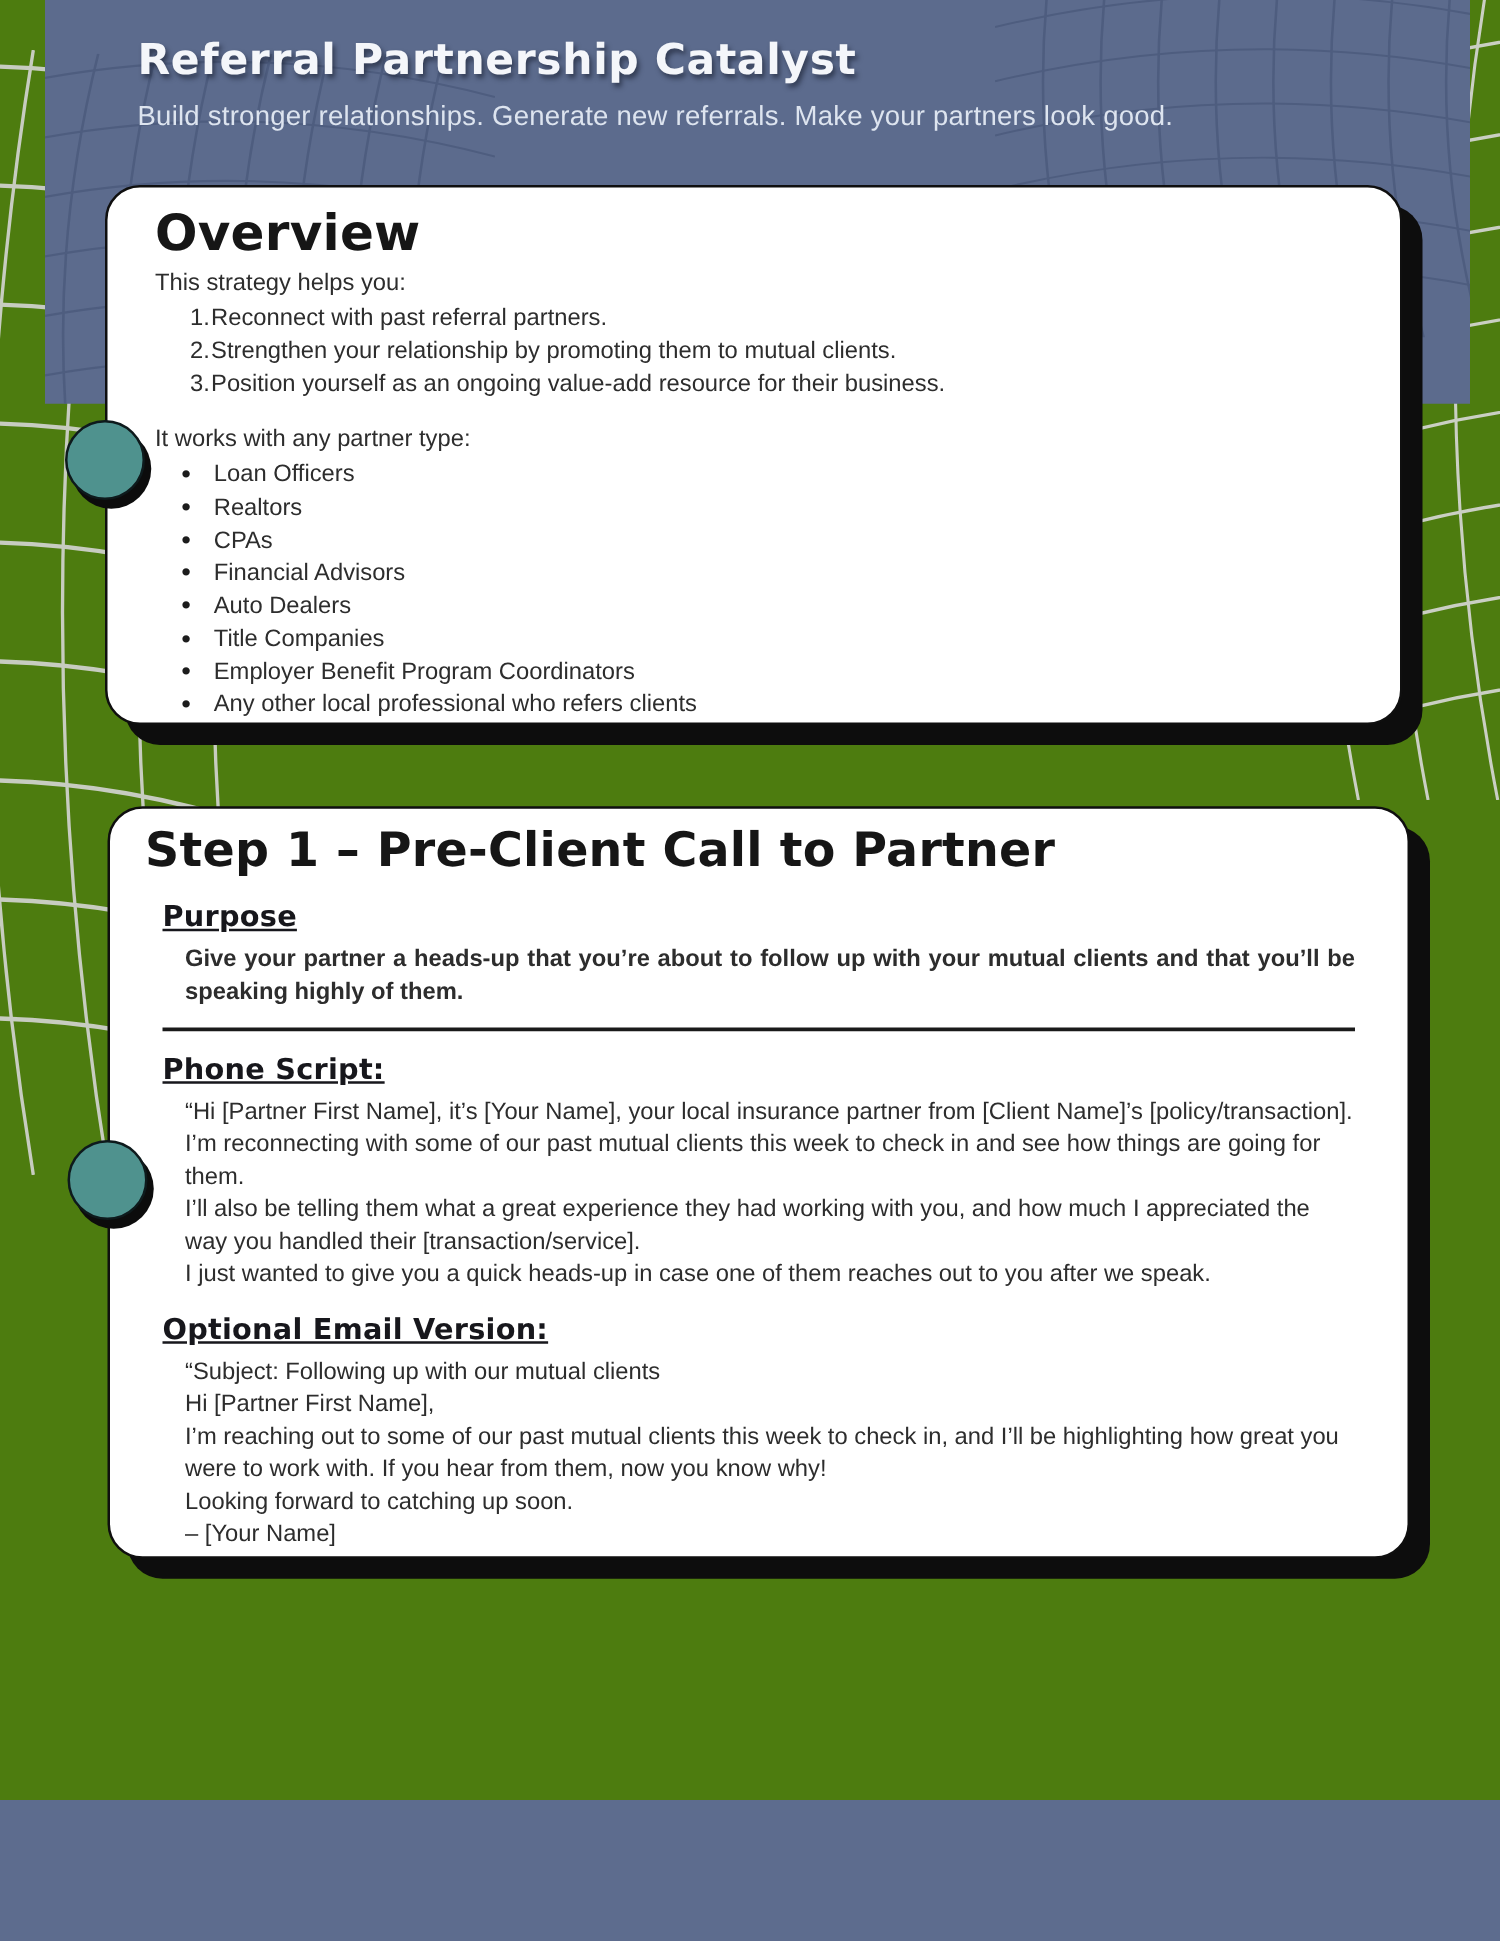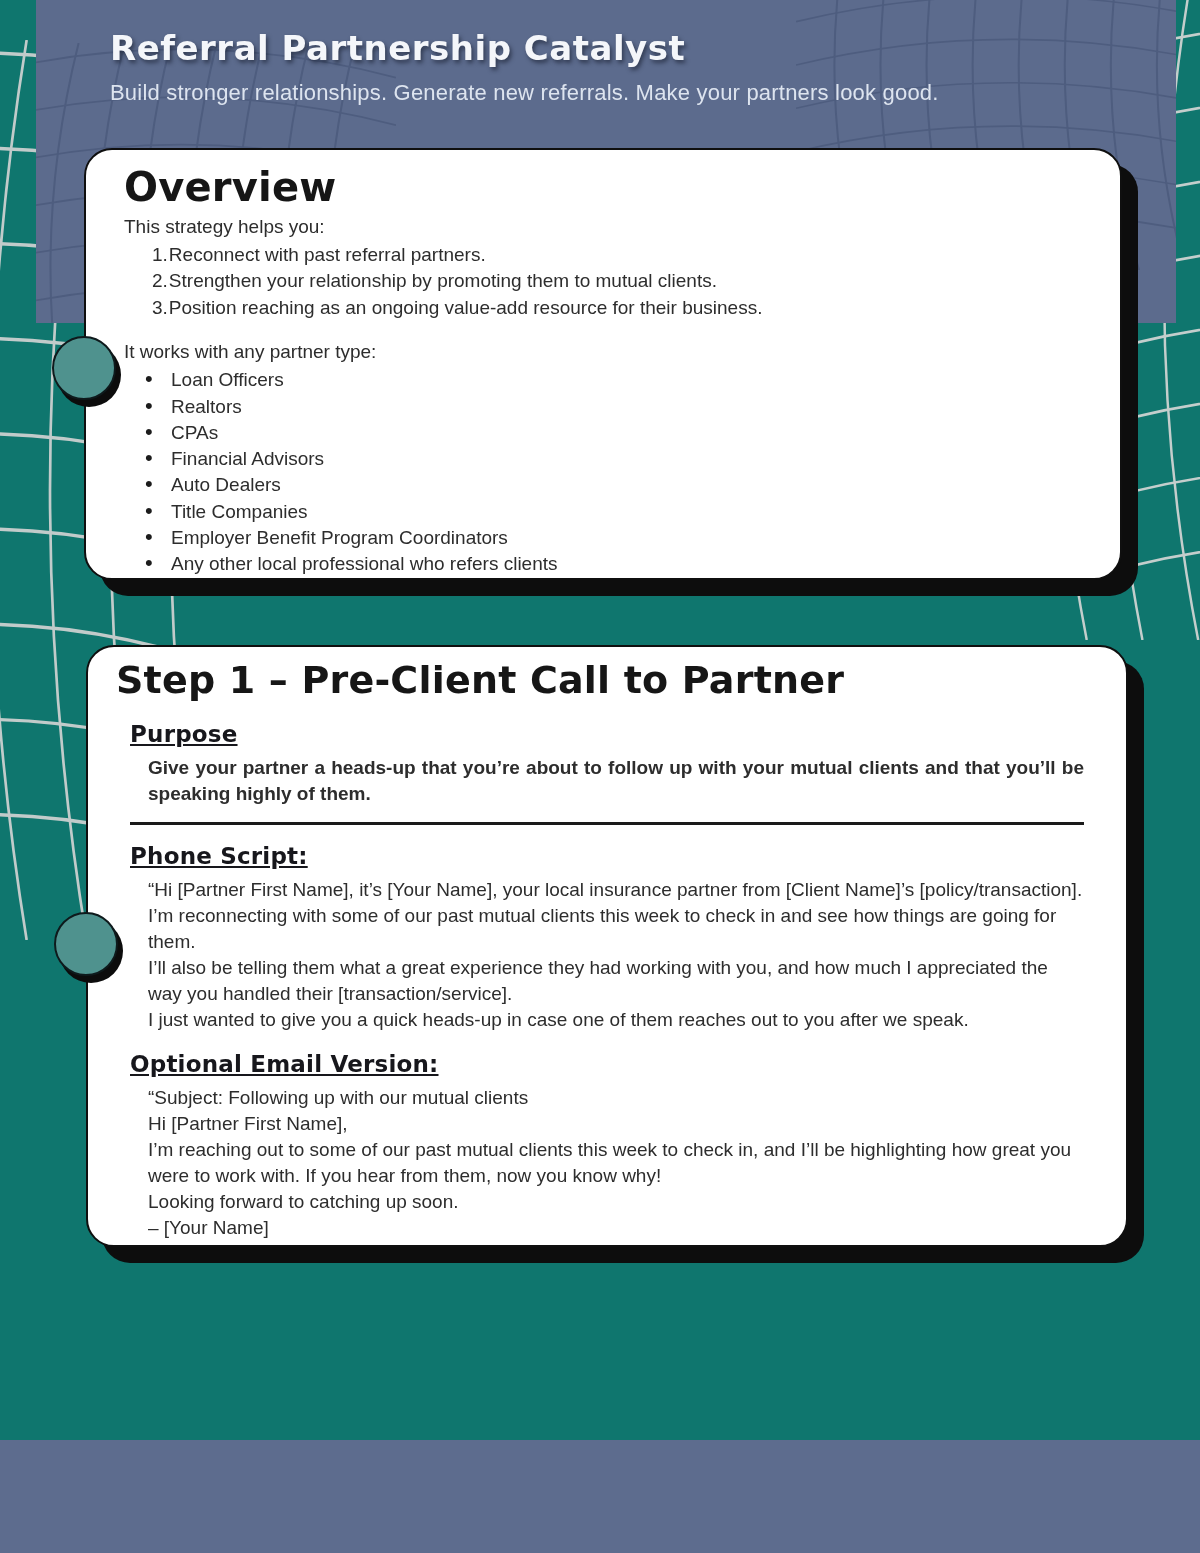--- a/index.html
+++ b/index.html
@@ -1,20 +1,20 @@
 <!DOCTYPE html>
 <html><head>
 <meta charset="utf-8">
 <style>
   html,body { margin:0; padding:0; }
   body { background:#e9e9e8; font-family:"Liberation Sans", sans-serif; }
 
   .page {
     position:relative; width:1200px; height:1553px;
-    background:#0f766e; overflow:hidden; margin:0 auto;
+    background:#4d7c0f; overflow:hidden; margin:0 auto;
   }
 
   
   .mesh { position:absolute; pointer-events:none; }
   .mesh-gray-left  { left:-300px; top:40px;  width:560px; height:900px; color:#d5d5d4; opacity:.9; z-index:0; }
   .mesh-gray-right { left:1062px; top:-60px; width:520px; height:700px; color:#d8d8d7; opacity:.9; z-index:0; }
   .mesh-blue-tr { right:-50px; top:-140px;  width:430px; height:410px; color:#4c5b7d; opacity:.85; }
   .mesh-blue-bl { left:-70px;  bottom:-170px; width:430px; height:450px; color:#4c5b7d; opacity:.85; }
 
   
@@ -151,21 +151,21 @@
       <li>
         <span class="num">1.</span>
         <span>Reconnect with past referral partners.</span>
       </li>
       <li>
         <span class="num">2.</span>
         <span>Strengthen your relationship by promoting them to mutual clients.</span>
       </li>
       <li>
         <span class="num">3.</span>
-        <span>Position reaching as an ongoing value-add resource for their business.</span>
+        <span>Position yourself as an ongoing value-add resource for their business.</span>
       </li>
     </ol>
     <p class="body-txt ov-lead">It works with any partner type:</p>
     <ul class="type-list body-txt">
       <li>Loan Officers</li>
       <li>Realtors</li>
       <li>CPAs</li>
       <li>Financial Advisors</li>
       <li>Auto Dealers</li>
       <li>Title Companies</li>

